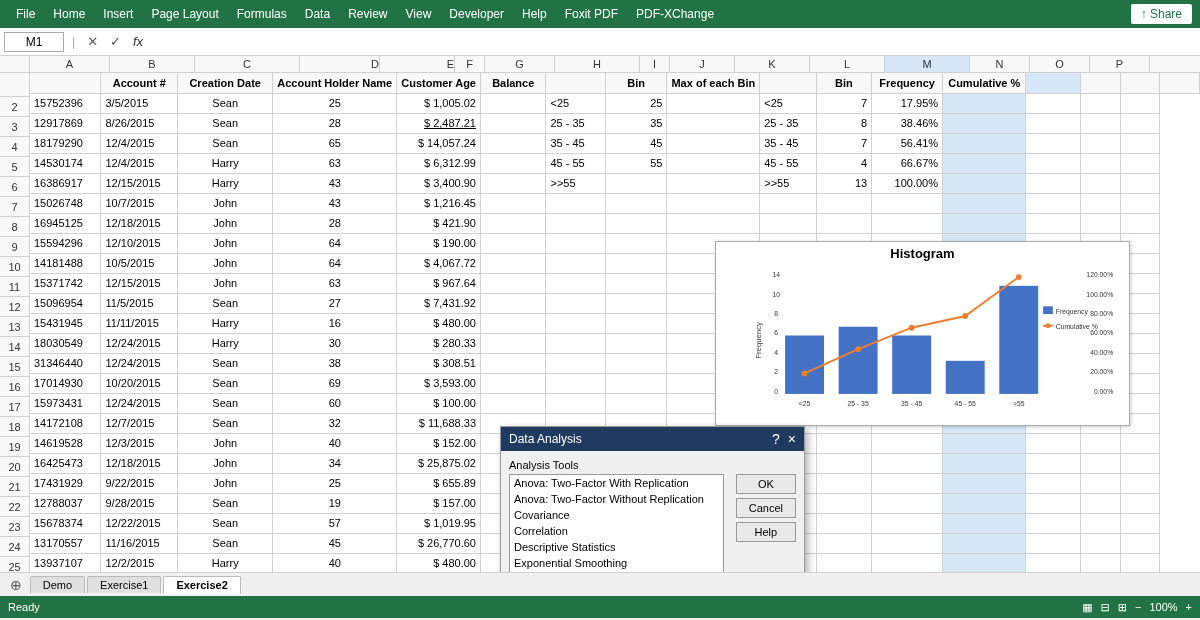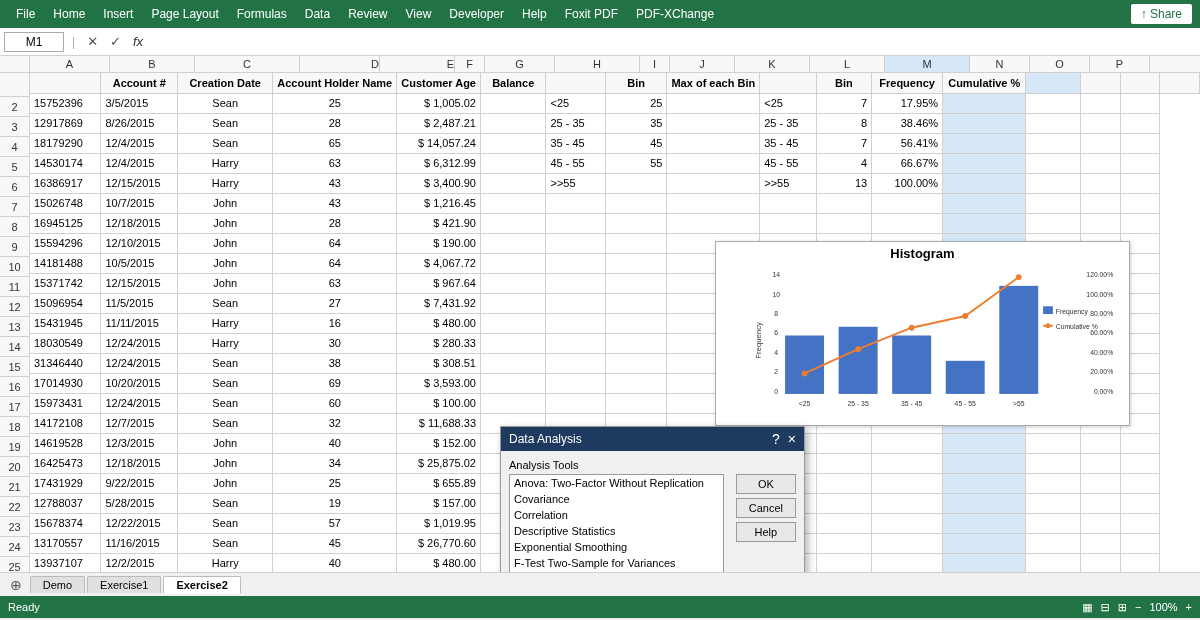--- a/index.html
+++ b/index.html
@@ -246,21 +246,21 @@
               <td style="width: 85px; text-align: left; background: rgb(214, 232, 247);"></td>
               <td style="width: 60px; text-align: left;"></td>
               <td style="width: 60px; text-align: left;"></td>
               <td style="width: 60px; text-align: left;"></td>
             </tr>
             <tr>
               <td style="width: 80px; text-align: left;">12917869</td>
               <td style="width: 85px; text-align: left;">8/26/2015</td>
               <td style="width: 105px; text-align: center;">Sean</td>
               <td style="width: 80px; text-align: center;">28</td>
-              <td style="width: 75px; text-align: right;">$ 2,487.21</td>
+              <td style="width: 75px; text-align: right; text-decoration: underline;">$ 2,487.21</td>
               <td style="width: 30px; text-align: left;"></td>
               <td style="width: 70px; text-align: left;">25 - 35</td>
               <td style="width: 85px; text-align: right;">35</td>
               <td style="width: 30px; text-align: left;"></td>
               <td style="width: 65px; text-align: left;">25 - 35</td>
               <td style="width: 75px; text-align: right;">8</td>
               <td style="width: 75px; text-align: right;">38.46%</td>
               <td style="width: 85px; text-align: left; background: rgb(214, 232, 247);"></td>
               <td style="width: 60px; text-align: left;"></td>
               <td style="width: 60px; text-align: left;"></td>
@@ -585,21 +585,21 @@
               <td style="width: 65px; text-align: left;"></td>
               <td style="width: 75px; text-align: right;"></td>
               <td style="width: 75px; text-align: right;"></td>
               <td style="width: 85px; text-align: left; background: rgb(214, 232, 247);"></td>
               <td style="width: 60px; text-align: left;"></td>
               <td style="width: 60px; text-align: left;"></td>
               <td style="width: 60px; text-align: left;"></td>
             </tr>
             <tr>
               <td style="width: 80px; text-align: left;">12788037</td>
-              <td style="width: 85px; text-align: left;">5/28/2015</td>
+              <td style="width: 85px; text-align: left;">9/28/2015</td>
               <td style="width: 105px; text-align: center;">Sean</td>
               <td style="width: 80px; text-align: center;">19</td>
               <td style="width: 75px; text-align: right;">$ 157.00</td>
               <td style="width: 30px; text-align: left;"></td>
               <td style="width: 70px; text-align: left;"></td>
               <td style="width: 85px; text-align: right;"></td>
               <td style="width: 30px; text-align: left;"></td>
               <td style="width: 65px; text-align: left;"></td>
               <td style="width: 75px; text-align: right;"></td>
               <td style="width: 75px; text-align: right;"></td>
@@ -730,20 +730,21 @@
         <div style="display:flex;gap:8px;align-items:center;">
           <span class="dialog-question">?</span>
           <button class="dialog-close">×</button>
         </div>
       </div>
       <div class="dialog-content">
         <div class="dialog-label">Analysis Tools</div>
         <div class="dialog-row">
           <div style="flex:1;">
             <div class="dialog-listbox" id="analysis-listbox">
+                <div class="list-item-da">Anova: Two-Factor With Replication</div>
                 <div class="list-item-da">Anova: Two-Factor Without Replication</div>
                 <div class="list-item-da">Covariance</div>
                 <div class="list-item-da">Correlation</div>
                 <div class="list-item-da">Descriptive Statistics</div>
                 <div class="list-item-da">Exponential Smoothing</div>
                 <div class="list-item-da">F-Test Two-Sample for Variances</div>
               </div>
           </div>
           <div class="dialog-buttons">
             <button class="dialog-btn">OK</button>

